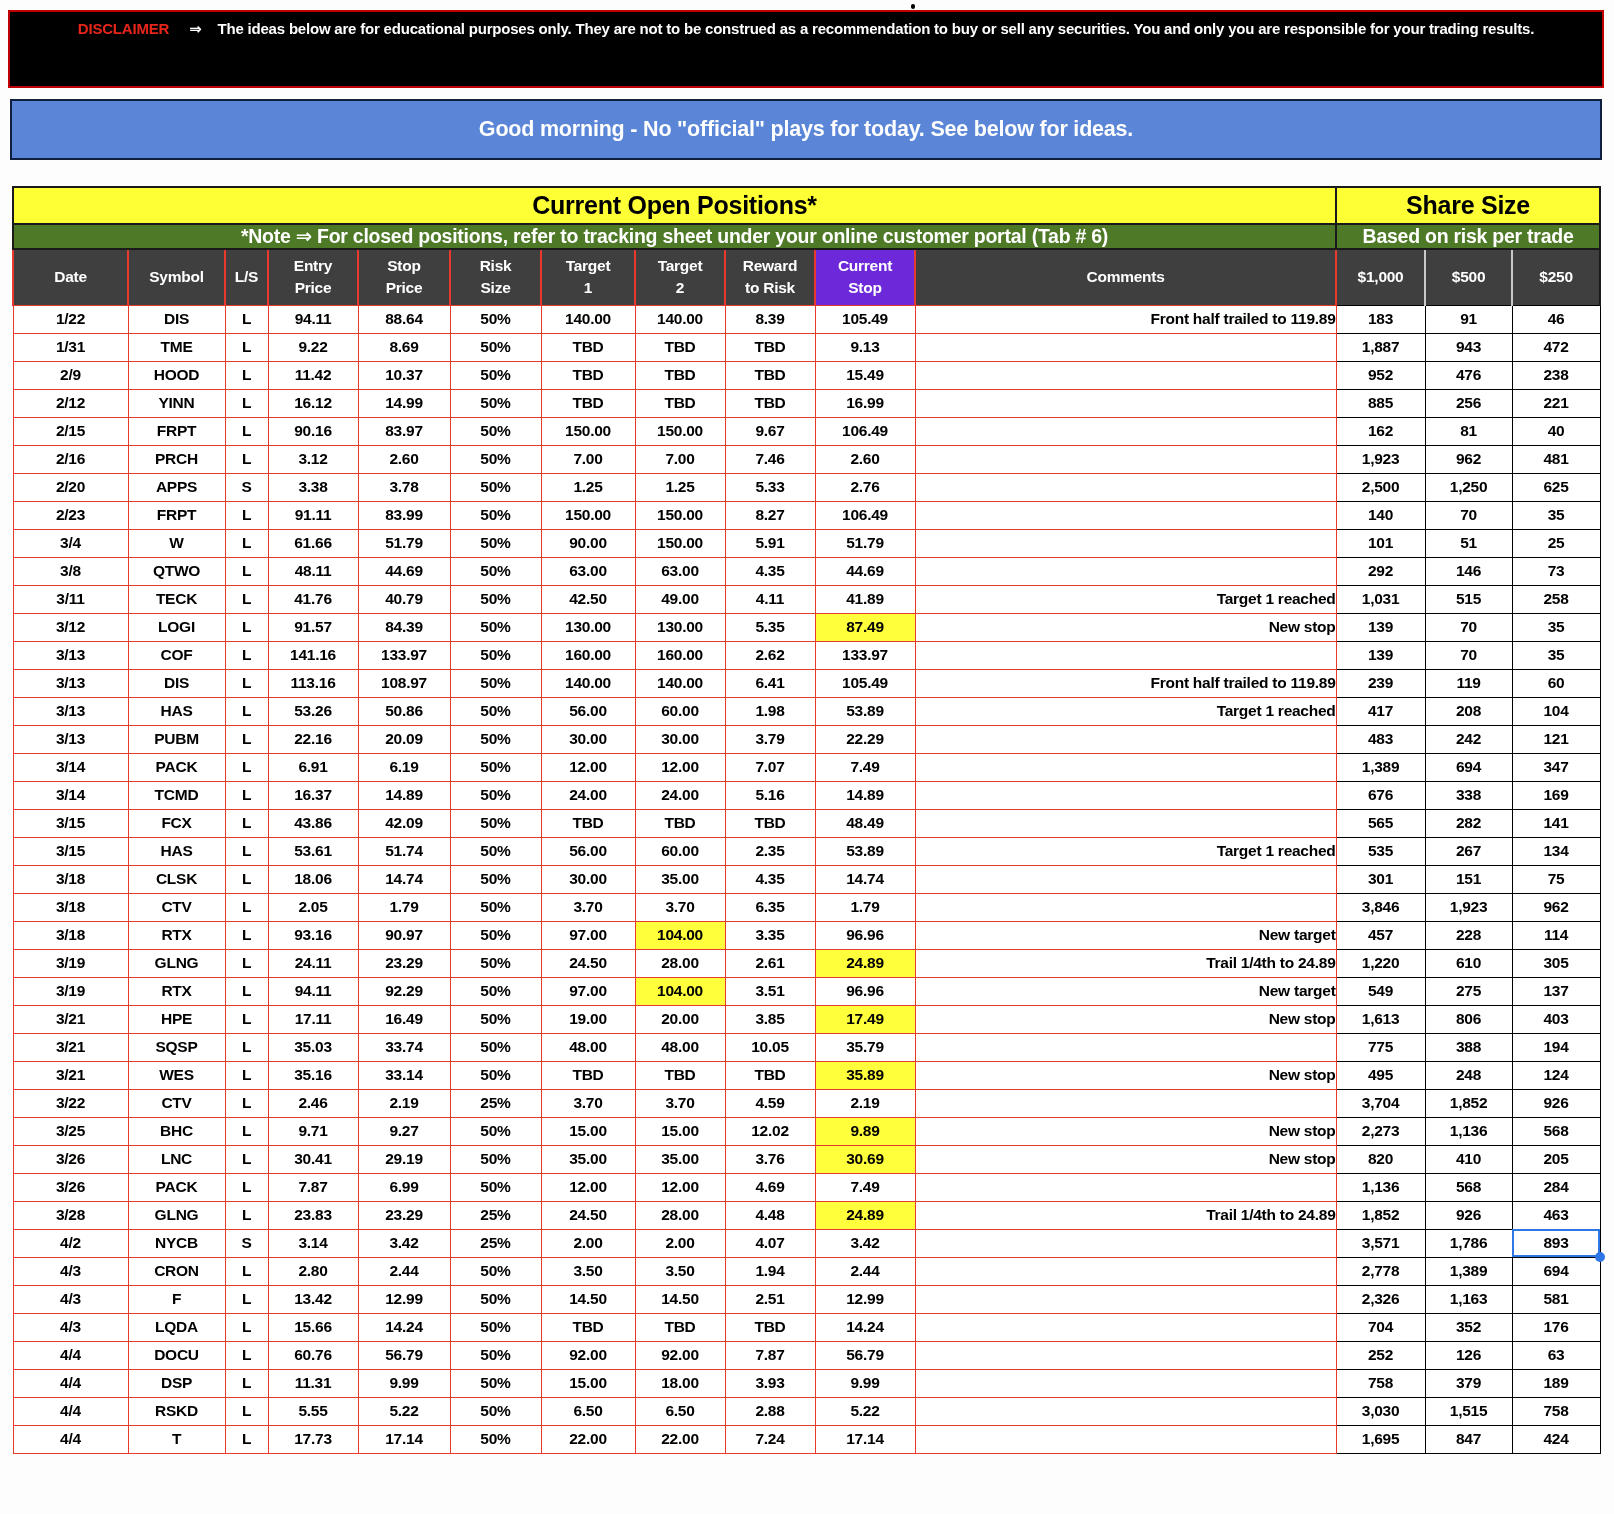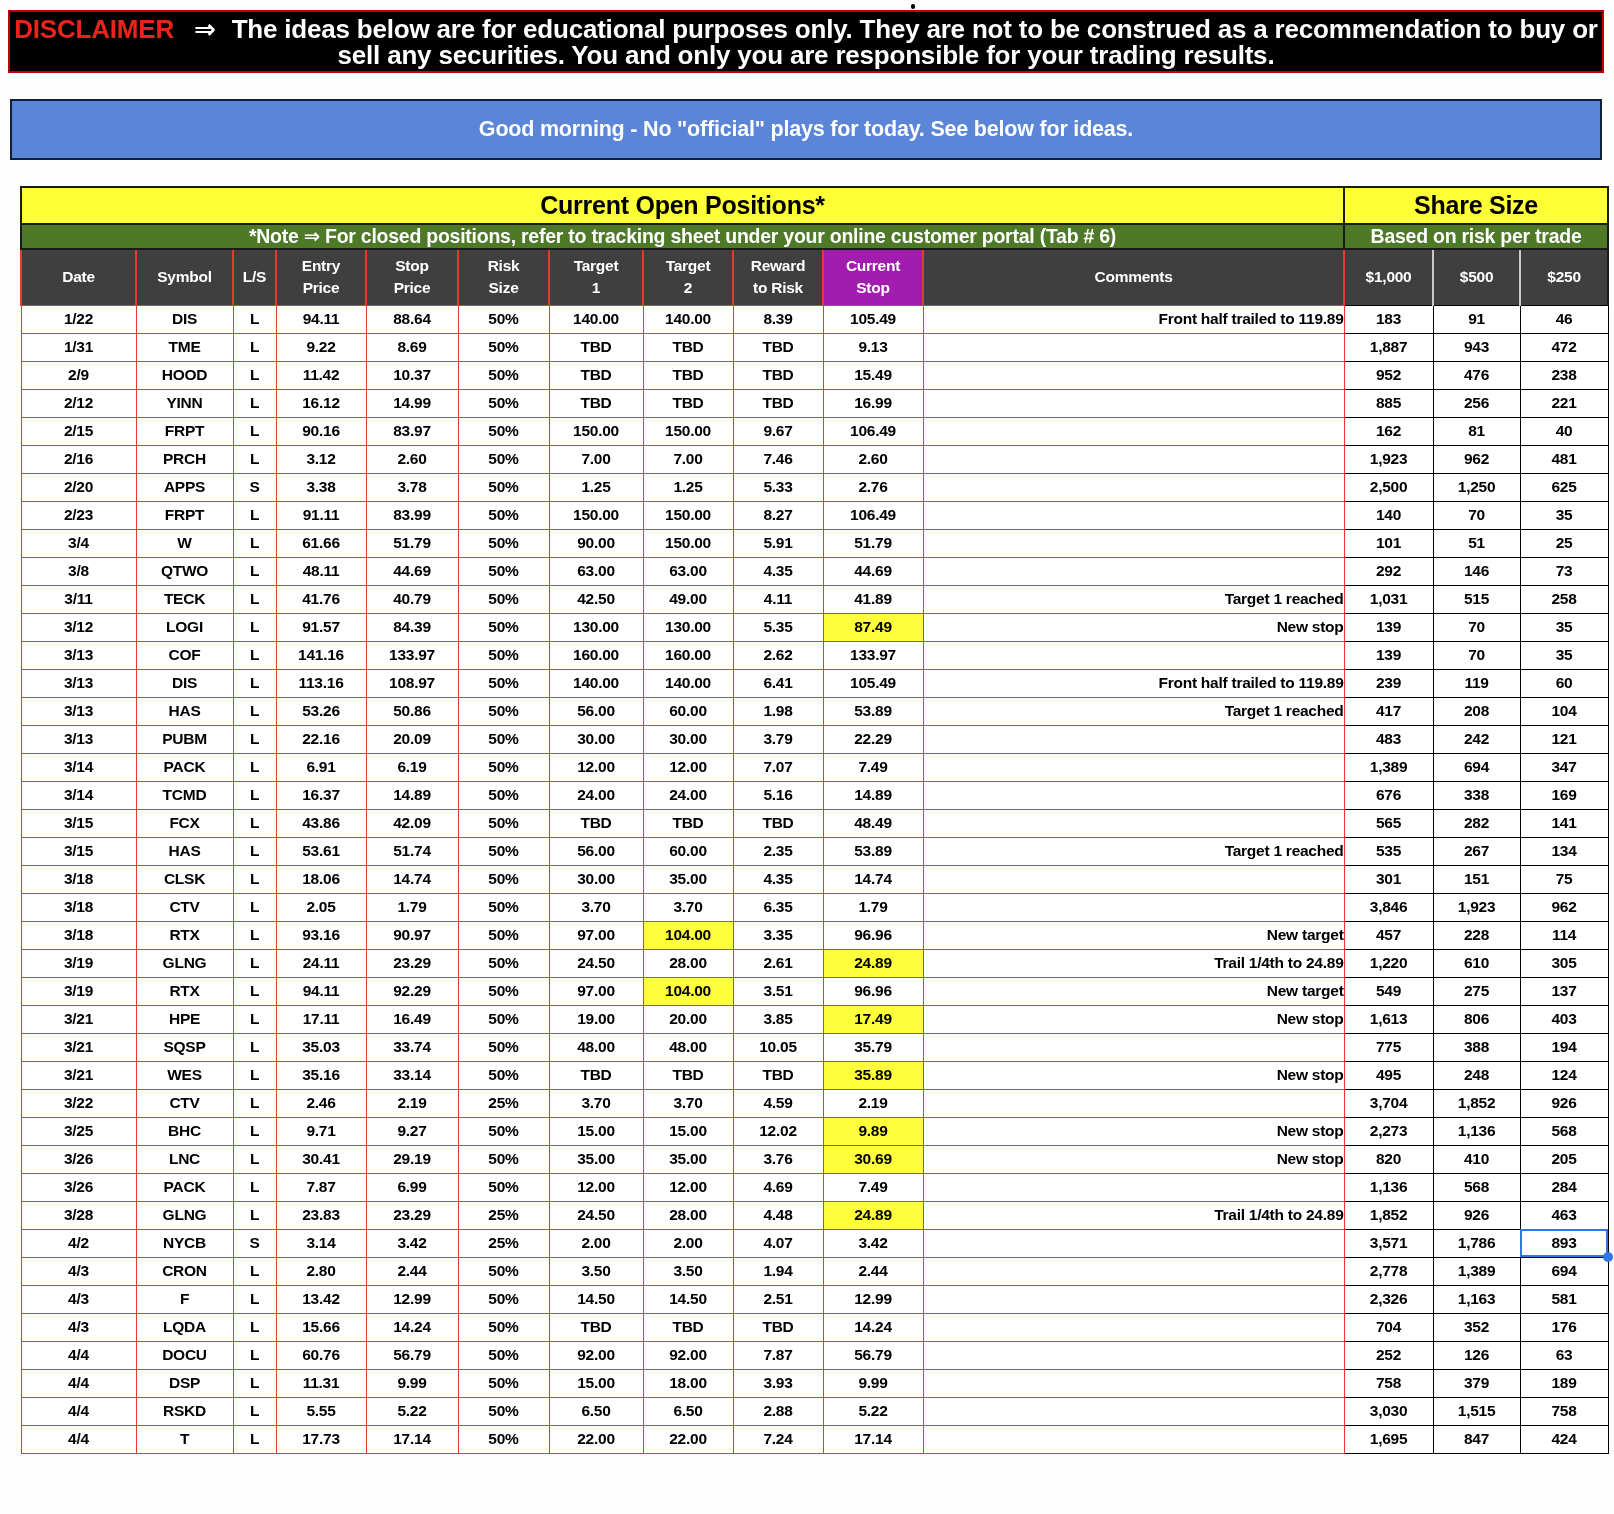--- a/index.html
+++ b/index.html
@@ -5,56 +5,56 @@
   html,body{margin:0;padding:0;background:#fdfdfd;}
   body{
     width:1614px;height:1514px;position:relative;
     font-family:"Liberation Sans","DejaVu Sans",sans-serif;
     -webkit-font-smoothing:antialiased;
   }
   .stray-dot{position:absolute;left:911px;top:4px;width:4px;height:5px;background:#000;border-radius:2px;}
 
   
   .disclaimer{
-    position:absolute;left:8px;top:10px;width:1596px;height:63px;box-sizing:border-box;
+    position:absolute;left:8px;top:10px;width:1596px;height:78px;box-sizing:border-box;
     background:#000;border:2px solid #c00000;color:#fff;
-    font-weight:bold;font-size:26px;line-height:26px;text-align:center;
+    font-weight:bold;font-size:15px;line-height:26px;text-align:center;
     padding:4px 4px;letter-spacing:-0.2px;
   }
   .disc-label{color:#e8251a;margin-right:20px;}
   .disc-arrow{margin-right:16px;}
 
   
   .banner{
     position:absolute;left:10px;top:99px;width:1592px;height:61px;box-sizing:border-box;
     background:#5b86d7;border:2px solid #10203c;
     color:#fff;font-weight:bold;font-size:21.5px;text-align:center;line-height:57px;
     letter-spacing:-0.2px;
   }
 
   
   table.positions{
-    position:absolute;left:20px;top:186px;width:1587px;
+    position:absolute;left:12px;top:186px;width:1587px;
     border-collapse:collapse;table-layout:fixed;
   }
   th,td{padding:0;box-sizing:border-box;letter-spacing:-0.25px;}
   tr.title-row th{
     background:#ffff35;color:#000;font-size:25px;font-weight:bold;height:37px;
     text-align:center;vertical-align:middle;border:2px solid #1a1a1a;
   }
   tr.note-row th{
     background:#4e7a27;color:#fff;font-size:19.5px;font-weight:bold;height:24px;
     text-align:center;vertical-align:middle;border:2px solid #1a1a1a;border-top:none;
   }
   tr.head-row th{
     background:#3f3f3f;color:#fff;font-size:15.5px;font-weight:bold;height:56px;
     text-align:center;vertical-align:middle;white-space:pre-line;line-height:1.45;
     border:2px solid #e8392d;border-top:2px solid #1a1a1a;border-bottom:none;
   }
-  tr.head-row th.h-red{background:#a21caf;}
+  tr.head-row th.h-red{background:#6d28d9;}
   tr.head-row th.h-share{border-left:2px solid #c9c9c9;border-right:2px solid #c9c9c9;}
   tr.head-row th.h-share:last-child{border-right:2px solid #1a1a1a;}
 
   tbody tr{height:28px;}
   td{
     font-size:15.5px;font-weight:bold;color:#000;text-align:center;vertical-align:middle;
     background:#fff;
   }
   td.main{border:1.5px solid #e8392d;}
   td.comment{text-align:right;padding-left:7px;}

